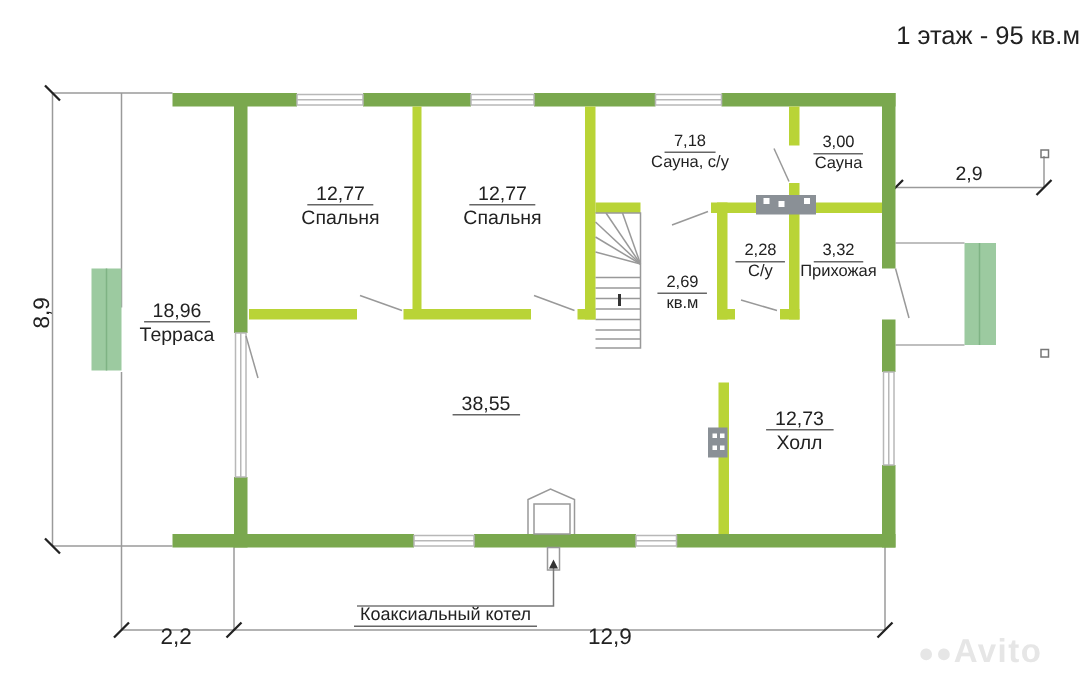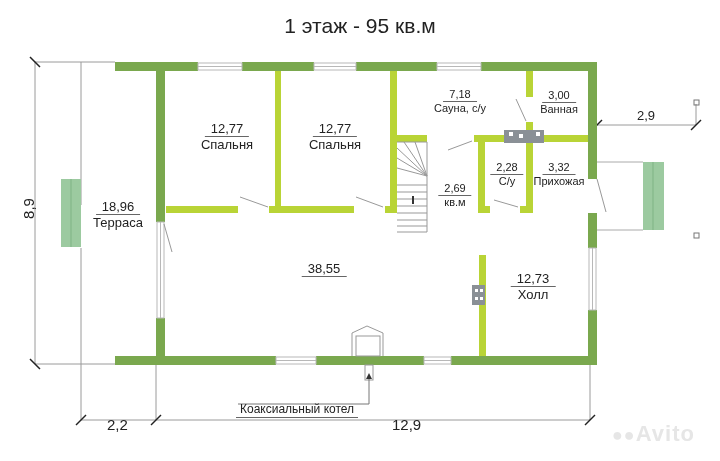--- a/index.html
+++ b/index.html
@@ -1,18 +1,18 @@
 <!DOCTYPE html>
 <html><head>
 <meta charset="utf-8">
 <style>
   html,body{margin:0;padding:0;background:#fff;}
   body{width:720px;height:461px;position:relative;overflow:hidden;font-family:"Liberation Sans","DejaVu Sans",sans-serif;color:#222;}
   .abs{position:absolute;}
-  .title{left:0;width:720px;top:14px;text-align:center;font-size:21px;color:#222;}
+  .title{left:0;width:720px;top:14px;text-align:right;font-size:17px;color:#222;}
   svg{position:absolute;left:0;top:0;}
   .lbl{position:absolute;text-align:center;font-size:13px;line-height:15px;color:#222;white-space:nowrap;transform:translateX(-50%);}
   .lbl .num{display:inline-block;border-bottom:1px solid #666;padding:0 6px;}
   .lbl.small{font-size:11px;line-height:13px;}
   .dim{position:absolute;font-size:15px;color:#222;}
   .note{position:absolute;font-size:12px;color:#222;border-bottom:1px solid #666;padding:0 4px 1px 4px;}
 </style>
 </head>
 <body>
 
@@ -161,21 +161,21 @@
 <div class="lbl" style="left:335px;top:121px;">
   <span class="num">12,77</span><br>
   <span>Спальня</span>
 </div>
 <div class="lbl small" style="left:460px;top:88px;">
   <span class="num">7,18</span><br>
   <span>Сауна, с/у</span>
 </div>
 <div class="lbl small" style="left:559px;top:89px;">
   <span class="num">3,00</span><br>
-  <span>Ванная</span>
+  <span>Сауна</span>
 </div>
 <div class="lbl small" style="left:507px;top:161px;">
   <span class="num">2,28</span><br>
   <span>С/у</span>
 </div>
 <div class="lbl small" style="left:559px;top:161px;">
   <span class="num">3,32</span><br>
   <span>Прихожая</span>
 </div>
 <div class="lbl small" style="left:455px;top:182px;">

